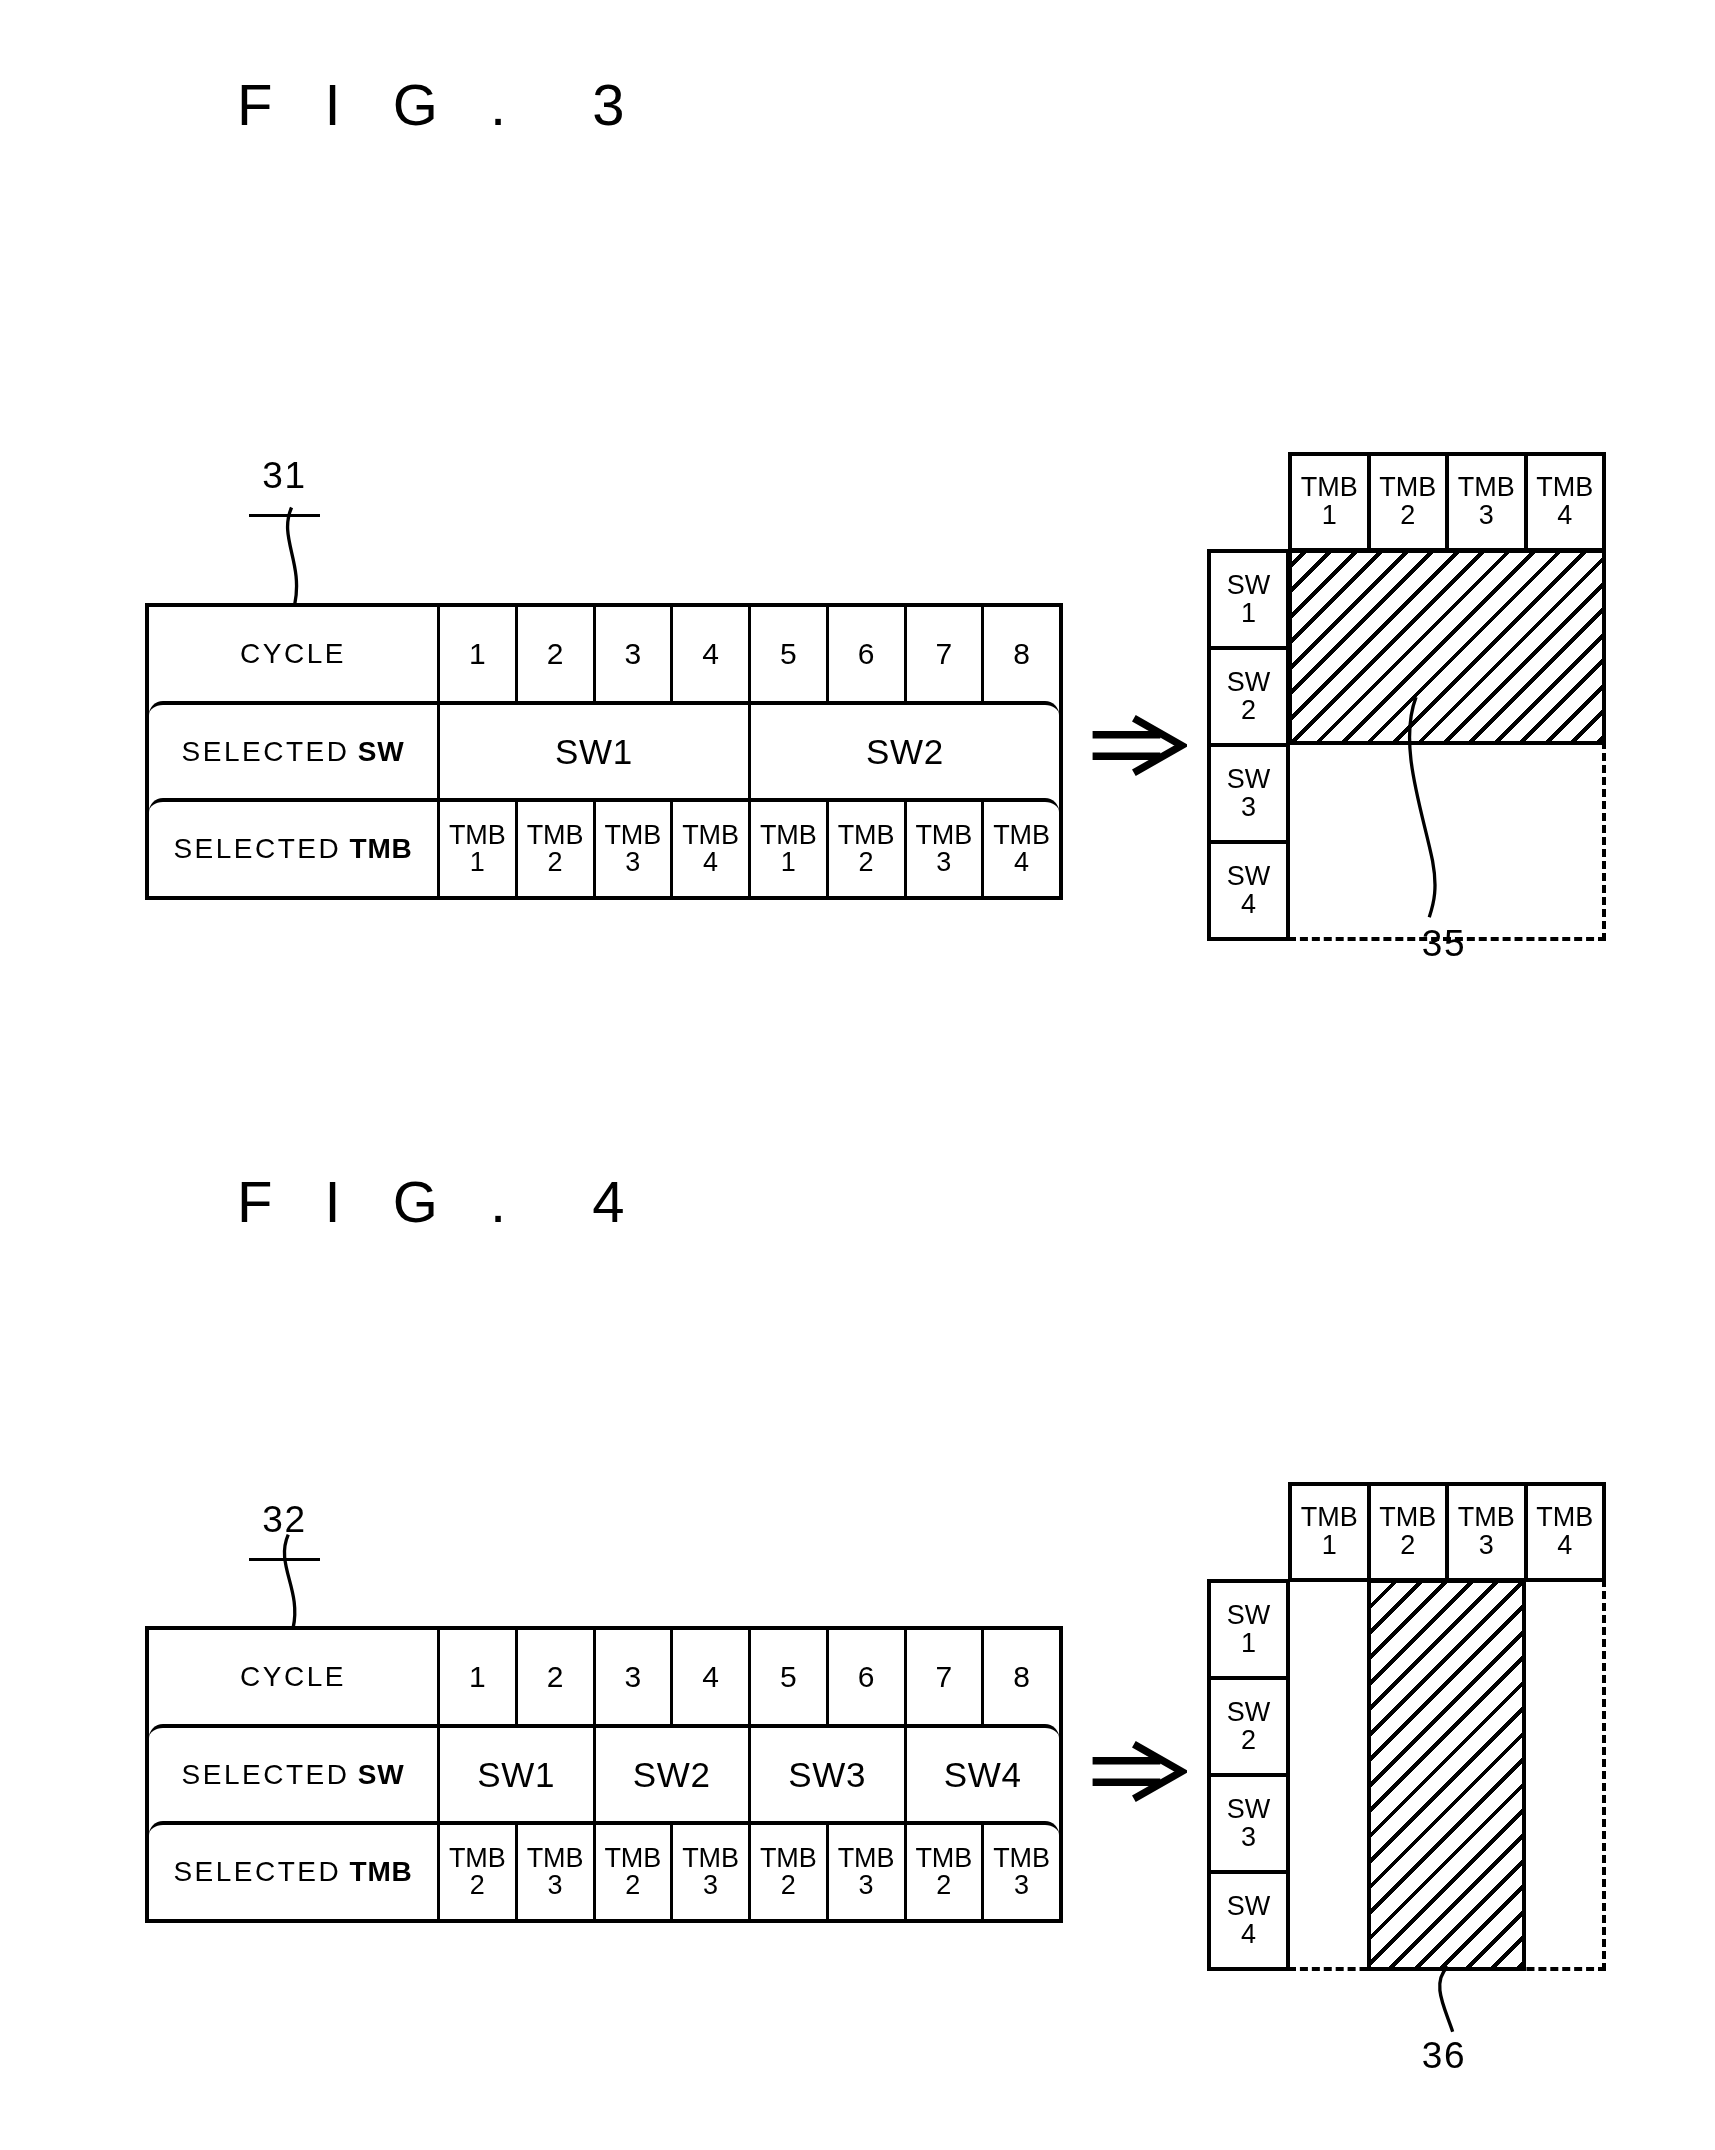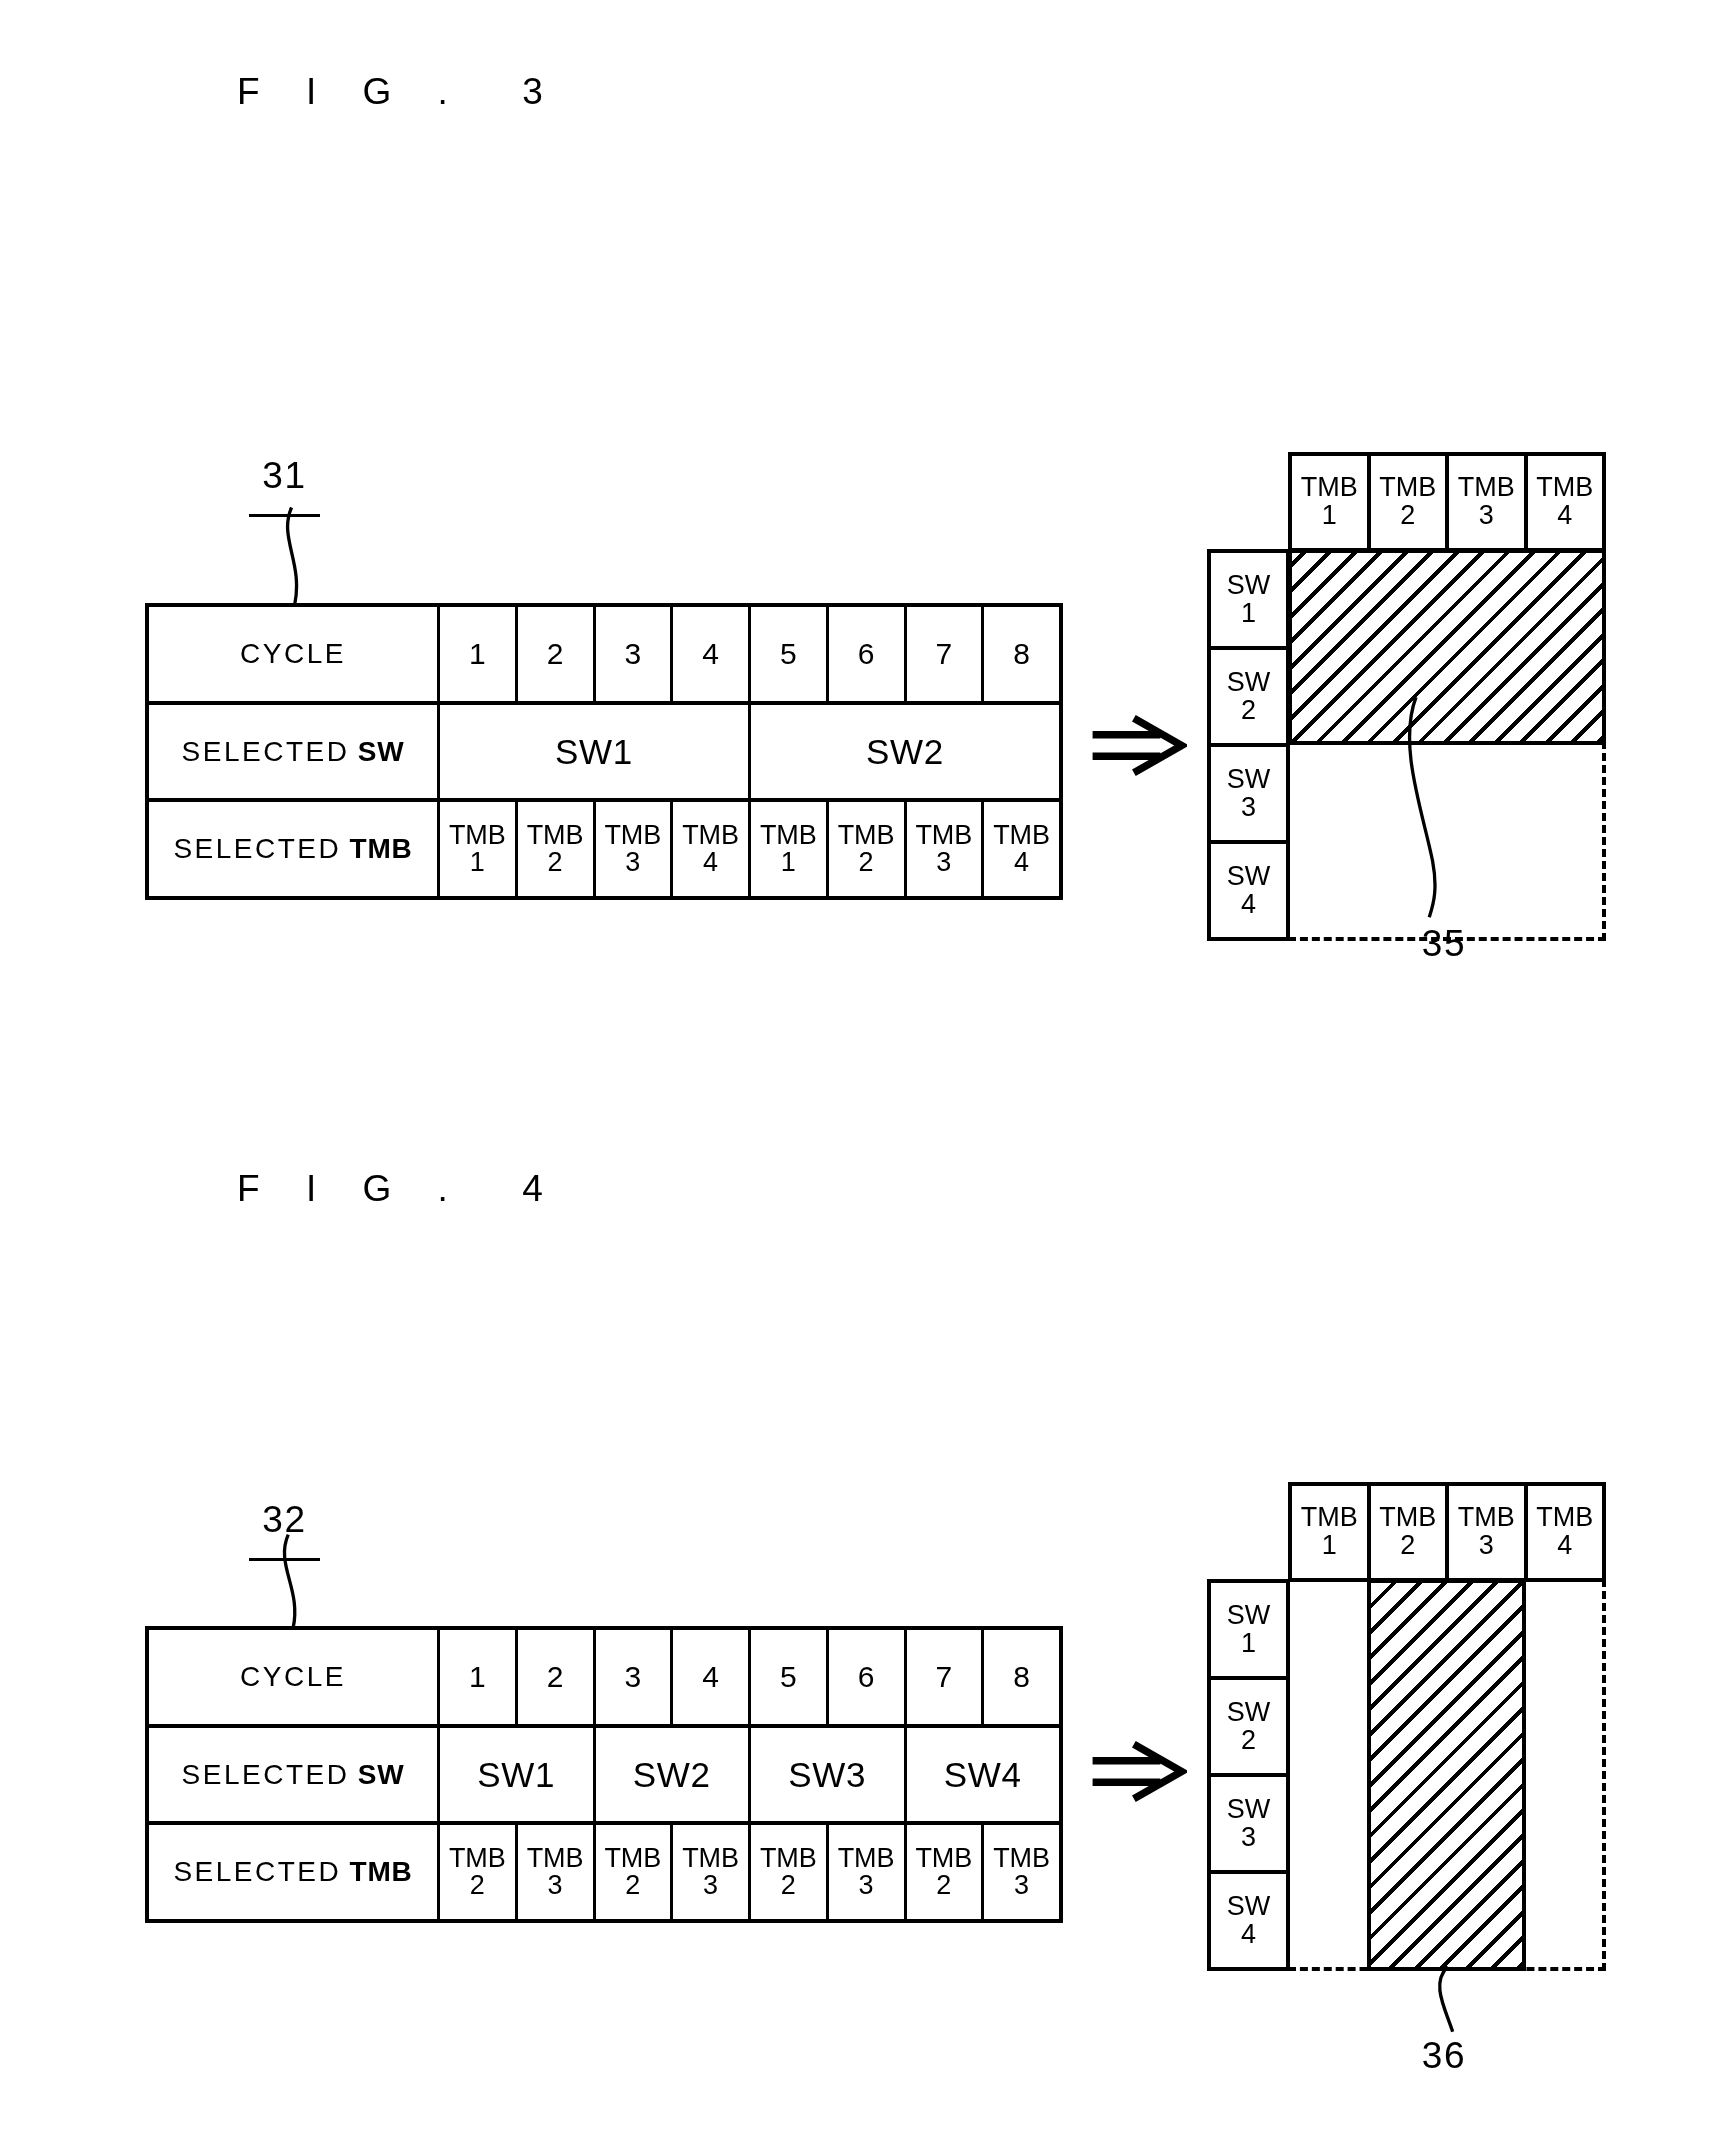--- a/index.html
+++ b/index.html
@@ -13,21 +13,21 @@
     height: 2151px;
     position: relative;
     font-family: "Liberation Sans", sans-serif;
     color: #000000;
     overflow: hidden;
   }
 
   
   .fig-title {
     position: absolute;
-    font-size: 37px;
+    font-size: 58px;
     letter-spacing: 18px;
     font-weight: 400;
     color: #000;
     white-space: pre;
   }
 
   
   .ref-num {
     position: absolute;
     font-size: 37px;
@@ -46,20 +46,21 @@
     border: 4.1px solid #000;
     box-sizing: border-box;
     background: #fff;
     display: flex;
     flex-direction: column;
   }
   .ct-row {
     display: flex;
     flex: 1 1 0;
     min-height: 0;
+    border-radius: 14px;
   }
   .ct-row + .ct-row { border-top: 4.1px solid #000; justify-content: space-between; }
 
   .ct-label {
     display: flex;
     align-items: center;
     justify-content: center;
     box-sizing: border-box;
     font-size: 28px;
     letter-spacing: 2.5px;

